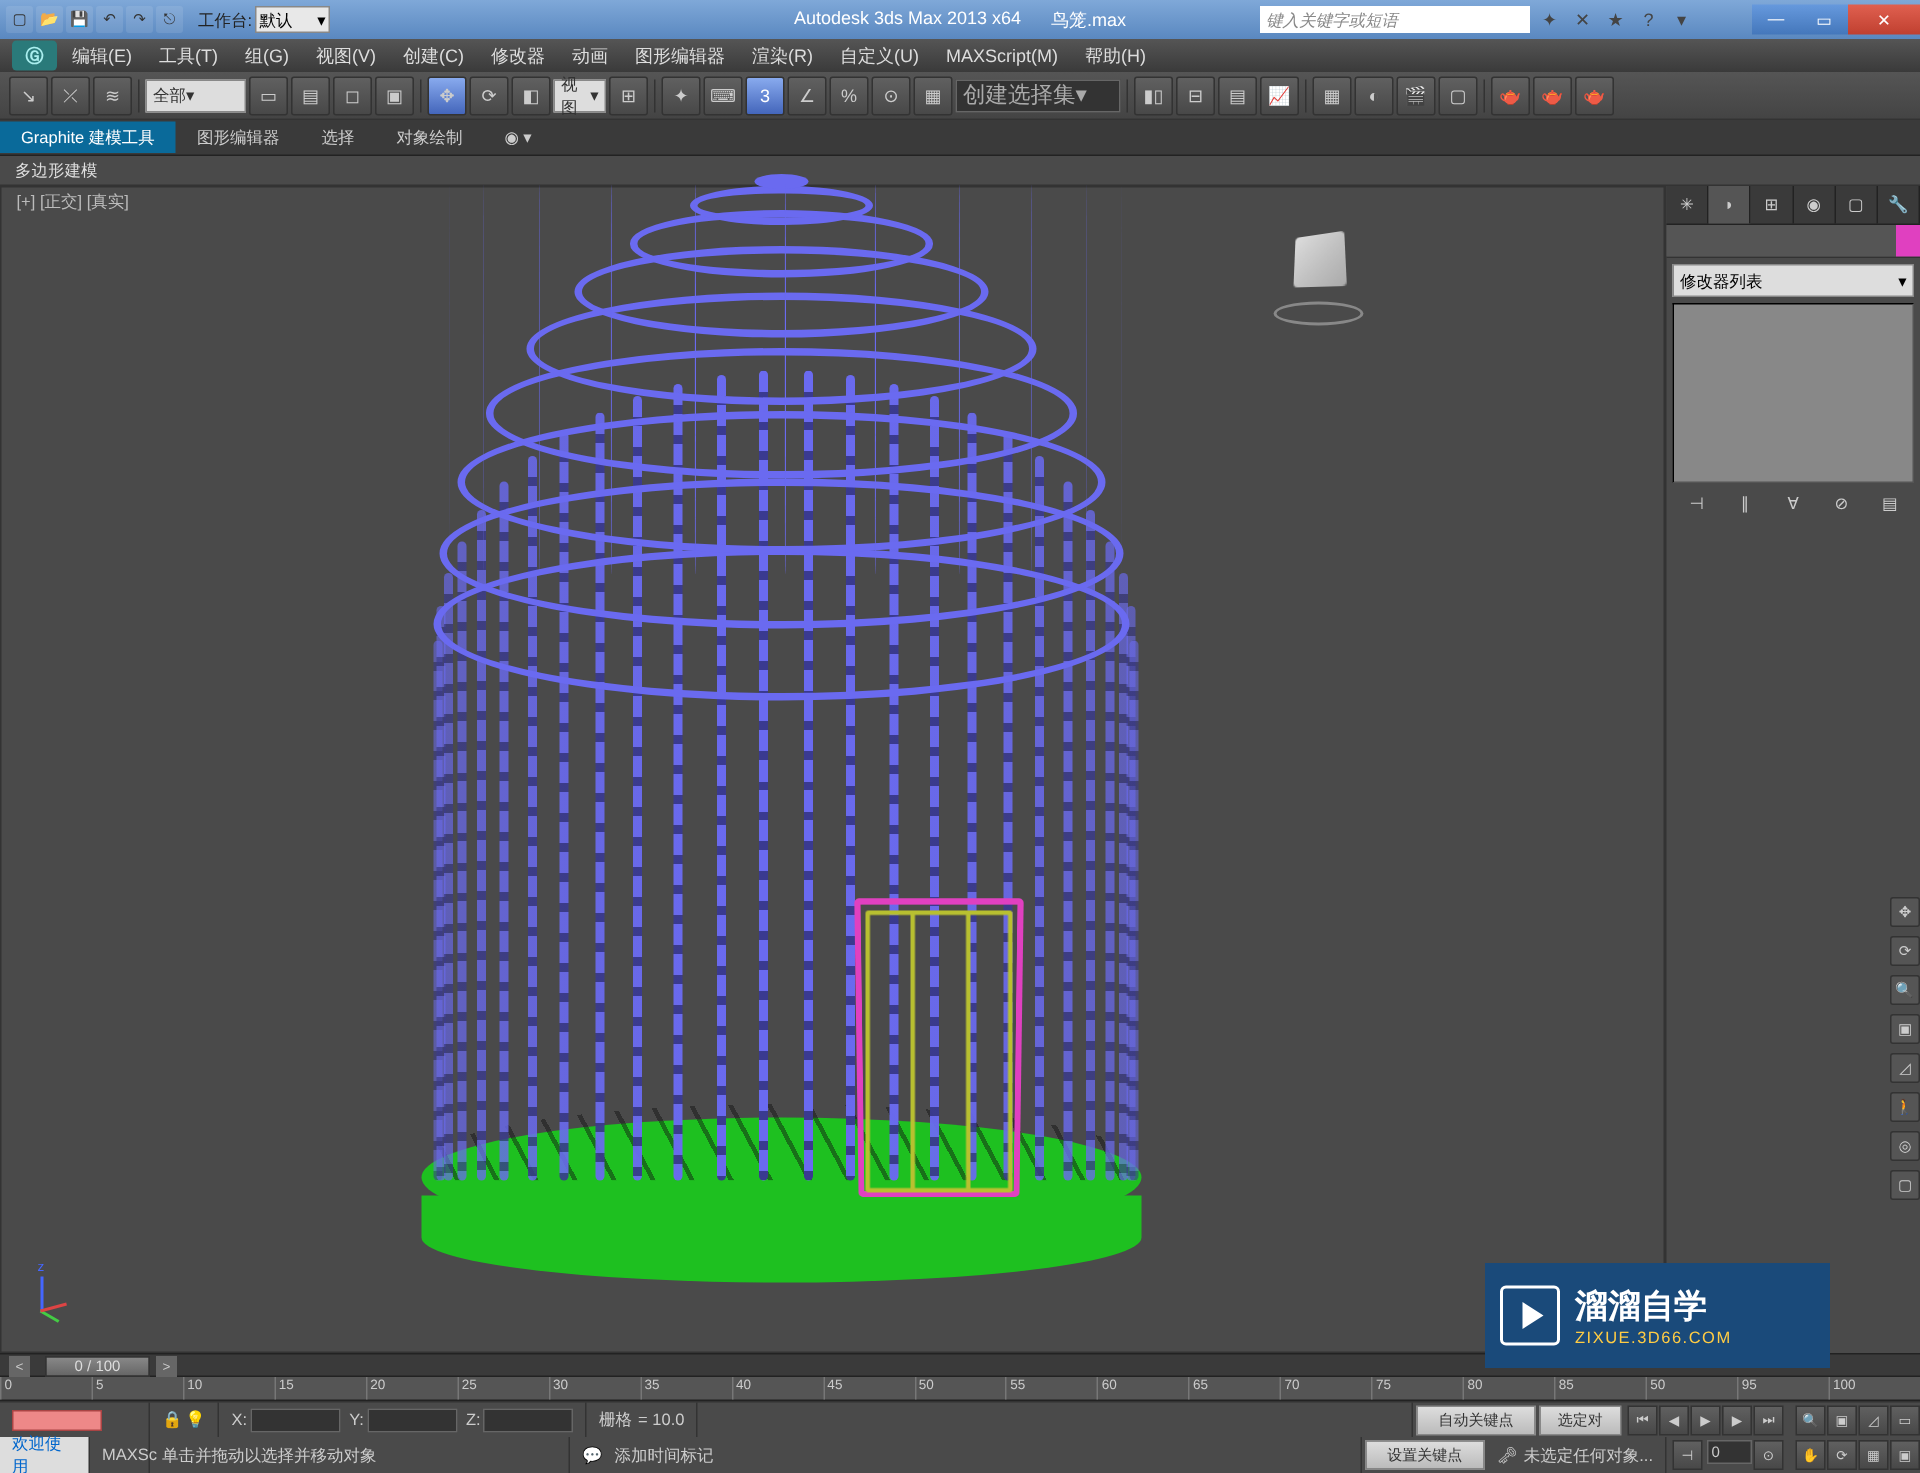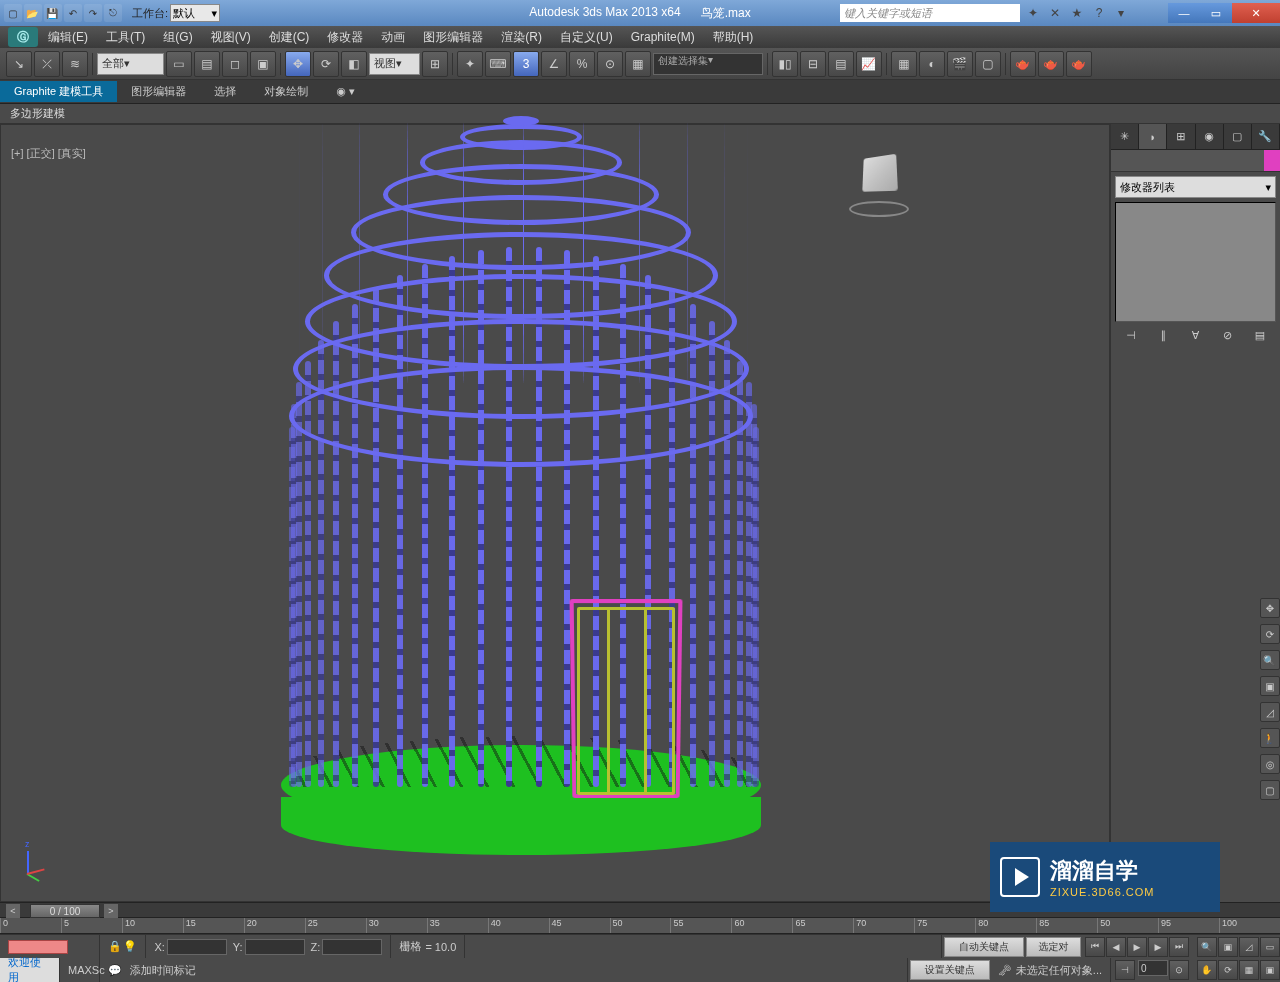--- a/index.html
+++ b/index.html
@@ -25,32 +25,32 @@
 
 .menubar { height: 22px; background: linear-gradient(#555,#3a3a3a); display: flex; align-items: center; padding-left: 8px; gap: 2px; }
 .menubar .app-icon { width: 30px; height: 20px; background: #2a7a7a; border-radius: 3px; display:flex; align-items:center; justify-content:center; color:#aee; font-weight:bold; font-size:12px;}
 .menubar .menu-item { padding: 2px 8px; color: #ddd; font-size: 12px; }
 
 
 .maintoolbar { height: 32px; background: linear-gradient(#555,#444); display: flex; align-items: center; padding: 0 6px; gap: 2px; border-bottom:1px solid #333; }
 .tbtn { width: 26px; height: 26px; background: linear-gradient(#606060,#484848); border: 1px solid #333; border-radius: 2px; display:flex; align-items:center; justify-content:center; color:#ccc; font-size:12px; }
 .tbtn.active { background: linear-gradient(#88aaee,#4466bb); }
 .tdrop { height: 22px; background: #ddd; border: 1px solid #888; font-size: 11px; padding: 0 4px; display:flex; align-items:center; color:#333; }
-.tdrop2 { height: 22px; background: #333; border: 1px solid #666; font-size: 10px; padding: 0 4px; display:flex; align-items:flex-start; color:#aaa; }
+.tdrop2 { height: 22px; background: #333; border: 1px solid #666; font-size: 15px; padding: 0 4px; display:flex; align-items:flex-start; color:#aaa; }
 
 
 .ribbon { height: 24px; background: #3a3a3a; display: flex; align-items: center; border-bottom: 1px solid #222; }
 .ribbon-tab { padding: 3px 14px; color: #ccc; font-size: 11px; }
 .ribbon-tab.active { background: #0a6a9a; color: #fff; }
 .subribbon { height: 20px; background: #4a4a4a; display:flex; align-items:center; padding-left:10px; color:#ddd; font-size:11px; border-bottom: 1px solid #333;}
 
 
 .main-area { position: absolute; top: 124px; left: 0; right: 0; bottom: 80px; display: flex; }
 .viewport { flex: 1; background: #4a4a4a; position: relative; border: 1px solid #333; }
-.viewport-label { position: absolute; top: 21px; left: 10px; color: #bbb; font-size: 11px; }
+.viewport-label { position: absolute; top: 2px; left: 10px; color: #bbb; font-size: 11px; }
 .viewcube-area { position: absolute; top: 30px; right: 200px; width: 60px; height: 60px; }
 .viewcube { width: 36px; height: 36px; background: linear-gradient(135deg,#ddd,#aaa); border-radius: 3px; margin: 0 auto; position:relative; transform: perspective(100px) rotateX(15deg) rotateY(-20deg); }
 .viewcube-ring { width: 60px; height: 16px; border: 2px solid #888; border-radius: 50%; position: absolute; bottom: -2px; left: 0; }
 
 .axis-gizmo { position: absolute; bottom: 18px; left: 18px; width: 40px; height: 40px; }
 .axis-z { position:absolute; width:2px; height:24px; background:#4466ff; bottom:8px; left:8px; }
 .axis-z::after { content:'z'; position:absolute; top:-12px; left:-2px; color:#4466ff; font-size:9px;}
 .axis-y { position:absolute; width:14px; height:2px; background:#44cc44; bottom:8px; left:8px; transform: rotate(30deg); transform-origin:left; }
 .axis-x { position:absolute; width:18px; height:2px; background:#dd4444; bottom:8px; left:8px; transform: rotate(-15deg); transform-origin:left; }
 
@@ -158,39 +158,39 @@
   <div class="menu-item">编辑(E)</div>
   <div class="menu-item">工具(T)</div>
   <div class="menu-item">组(G)</div>
   <div class="menu-item">视图(V)</div>
   <div class="menu-item">创建(C)</div>
   <div class="menu-item">修改器</div>
   <div class="menu-item">动画</div>
   <div class="menu-item">图形编辑器</div>
   <div class="menu-item">渲染(R)</div>
   <div class="menu-item">自定义(U)</div>
-  <div class="menu-item">Graphite(M)</div>
+  <div class="menu-item">MAXScript(M)</div>
   <div class="menu-item">帮助(H)</div>
 </div>
 
 <div class="maintoolbar">
   <div class="tbtn">↘</div>
   <div class="tbtn">⤫</div>
   <div class="tbtn">≋</div>
   <div class="sep"></div>
   <div class="tdrop" style="width:67px"><span>全部</span> ▾</div>
   <div class="tbtn">▭</div>
   <div class="tbtn">▤</div>
   <div class="tbtn">◻</div>
   <div class="tbtn">▣</div>
   <div class="sep"></div>
   <div class="tbtn active">✥</div>
   <div class="tbtn">⟳</div>
   <div class="tbtn">◧</div>
-  <div class="tdrop" style="width:51px"><span>视图</span> ▾</div>
+  <div class="tdrop" style="width:35px"><span>视图</span> ▾</div>
   <div class="tbtn">⊞</div>
   <div class="sep"></div>
   <div class="tbtn">✦</div>
   <div class="tbtn">⌨</div>
   <div class="tbtn active" style="color:#fff">3</div>
   <div class="tbtn">∠</div>
   <div class="tbtn">%</div>
   <div class="tbtn">⊙</div>
   <div class="tbtn">▦</div>
   <div class="tdrop2" style="width:110px"><span>创建选择集</span> ▾</div>
@@ -401,20 +401,21 @@
     <div class="play-controls" style="margin-left:8px">
       <div class="play-btn">🔍</div>
       <div class="play-btn">▣</div>
       <div class="play-btn">◿</div>
       <div class="play-btn">▭</div>
     </div>
   </div>
   <div class="bottom-row">
     <div class="status-cell" style="width:60px; background:#ddd; color:#06c;">欢迎使用</div>
     <div class="status-cell" style="width:40px">MAXSc</div>
+    <div class="status-cell" style="width:280px">单击并拖动以选择并移动对象</div>
     <div class="status-cell" style="flex:1">
       <span>💬</span>
       <span style="margin-left:8px">添加时间标记</span>
     </div>
     <div class="autokey">设置关键点</div>
     <div class="status-cell">
       <span>🗝</span>
       <span style="margin-left:4px">未选定任何对象...</span>
     </div>
     <div class="play-controls">

